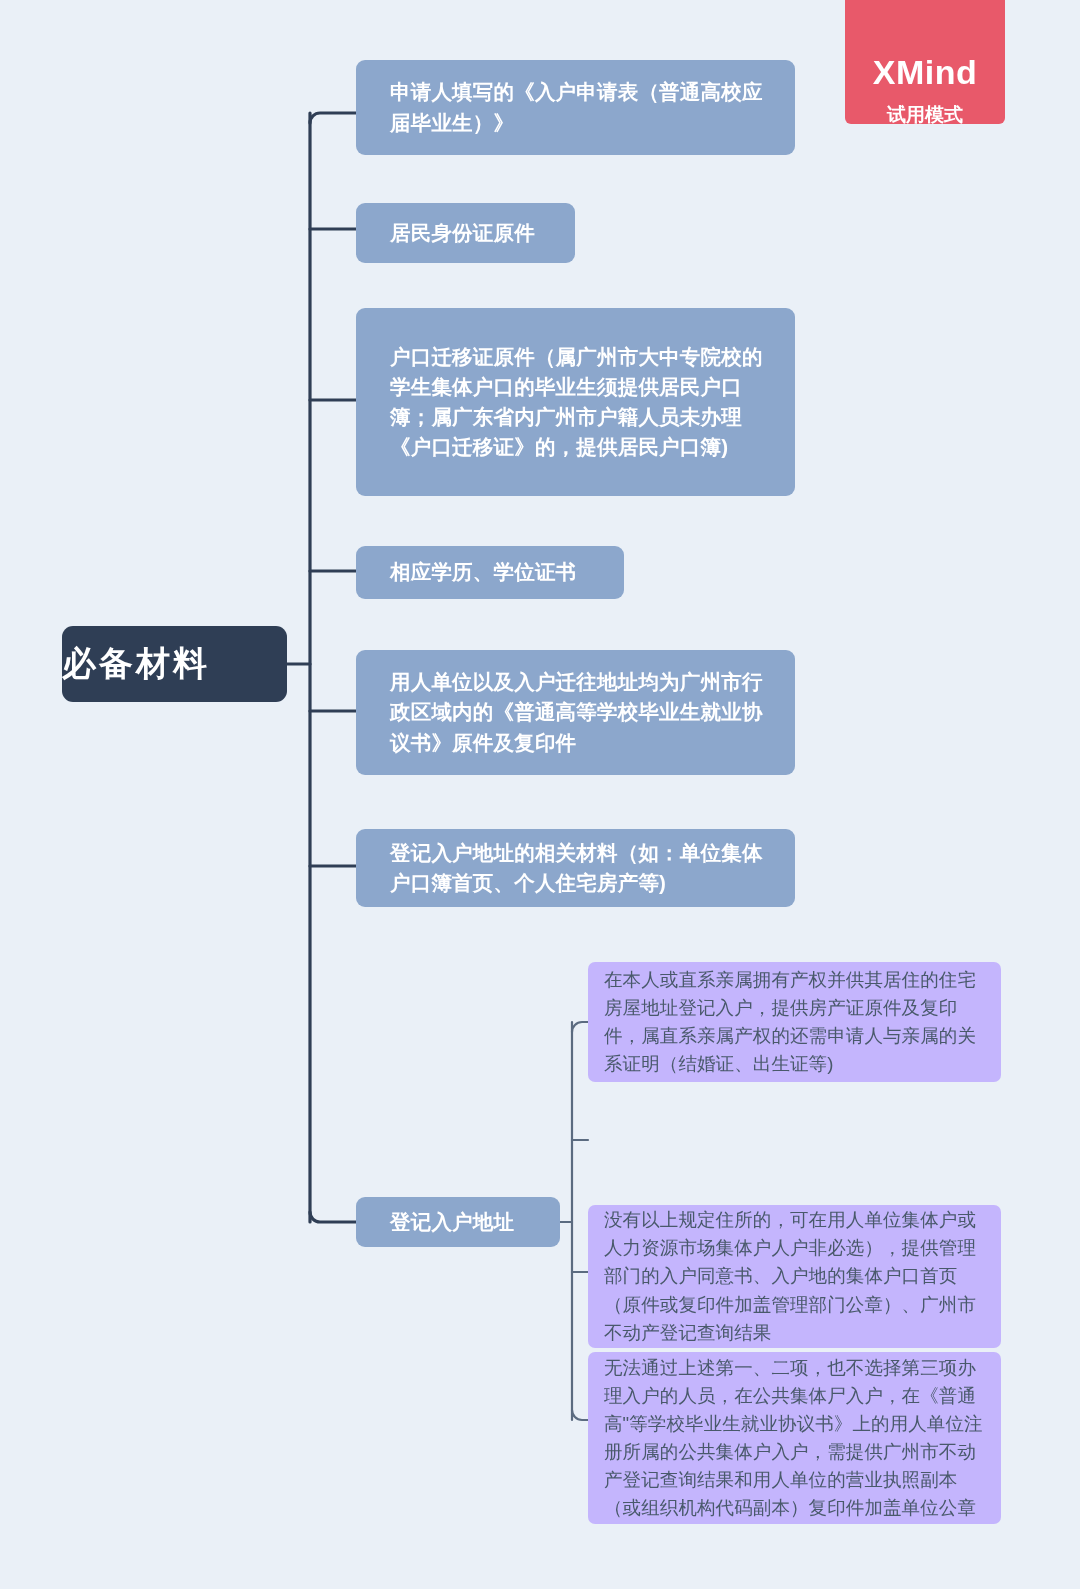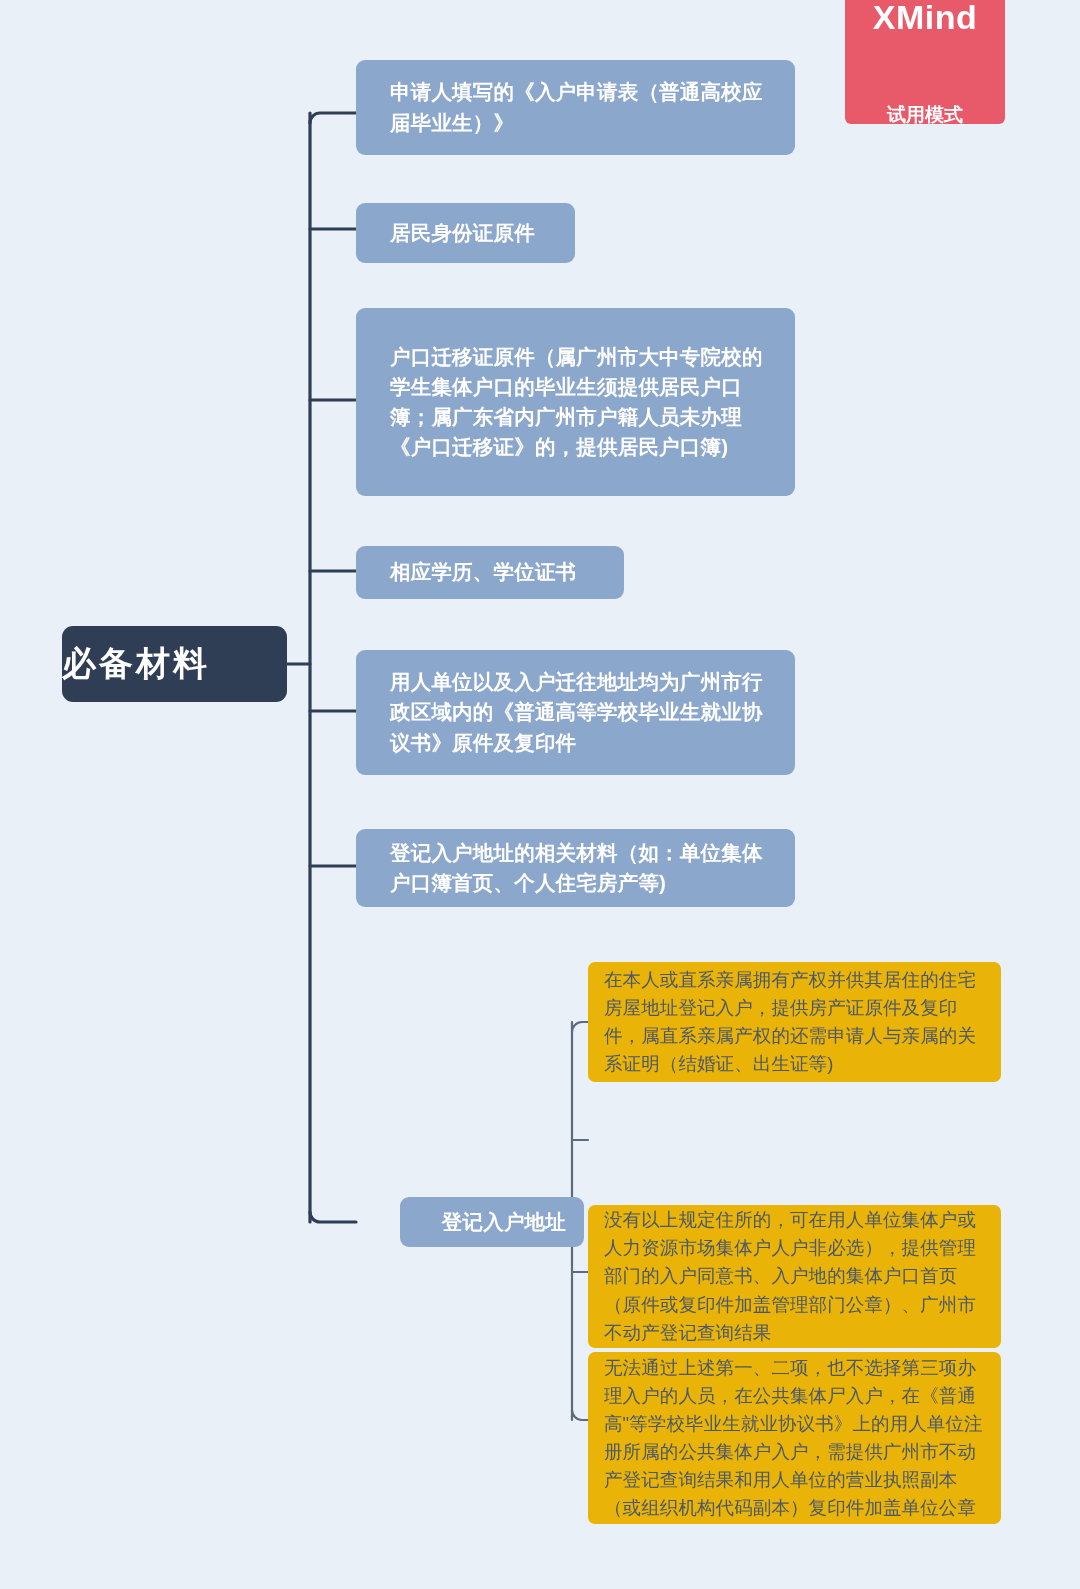--- a/index.html
+++ b/index.html
@@ -24,21 +24,21 @@
     position: absolute;
     left: 845px;
     top: 0px;
     width: 160px;
     height: 124px;
     background: #e8596a;
     border-radius: 0 0 6px 6px;
     display: flex;
     flex-direction: column;
     align-items: center;
-    justify-content: space-between;
+    justify-content: flex-end;
     gap: 16px;
   }
   .watermark .wm-brand {
     color: #ffffff;
     font-size: 34px;
     font-weight: bold;
     letter-spacing: 0.5px;
     line-height: 1;
   }
   .watermark .wm-sub {
@@ -92,21 +92,21 @@
   .node-main {
     background: #8ca7cc;
     color: #ffffff;
     font-size: 20.5px;
     font-weight: bold;
     line-height: 1.47;
     padding: 10px 18px 10px 34px;
     letter-spacing: 0.2px;
   }
   .node-sub {
-    background: #eab308;
+    background: #c4b5fd;
     color: #49596b;
     font-size: 18.5px;
     font-weight: normal;
     line-height: 1.52;
     padding: 9px 14px 9px 16px;
     border-radius: 7px;
     letter-spacing: 0.1px;
   }
   .node-main .txt,
   .node-sub .txt,
@@ -169,21 +169,21 @@
   </div>
 
   <div class="node node-main" style="left:356px; top:650px; width:439px; height:125px;">
     <span class="txt">用人单位以及入户迁往地址均为广州市行政区域内的《普通高等学校毕业生就业协议书》原件及复印件</span>
   </div>
 
   <div class="node node-main" style="left:356px; top:829px; width:439px; height:78px;">
     <span class="txt">登记入户地址的相关材料（如：单位集体户口簿首页、个人住宅房产等)</span>
   </div>
 
-  <div class="node node-main" style="left:356px; top:1197px; width:184px; height:50px; justify-content:flex-end;margin-left:44px;">
+  <div class="node node-main" style="left:356px; top:1197px; width:204px; height:50px; justify-content:flex-start;">
     <span class="txt">登记入户地址</span>
   </div>
 
   <div class="node node-sub" style="left:588px; top:962px; width:413px; height:120px;">
     <span class="txt">在本人或直系亲属拥有产权并供其居住的住宅房屋地址登记入户，提供房产证原件及复印件，属直系亲属产权的还需申请人与亲属的关系证明（结婚证、出生证等)</span>
   </div>
 
 
   <div class="node node-sub" style="left:588px; top:1205px; width:413px; height:143px;">
     <span class="txt">没有以上规定住所的，可在用人单位集体户或人力资源市场集体户人户非必选），提供管理部门的入户同意书、入户地的集体户口首页（原件或复印件加盖管理部门公章）、广州市不动产登记查询结果</span>

